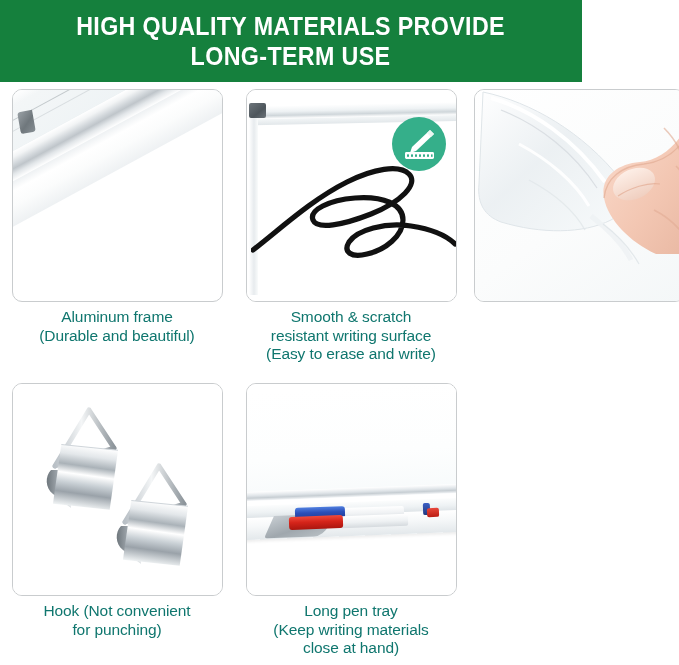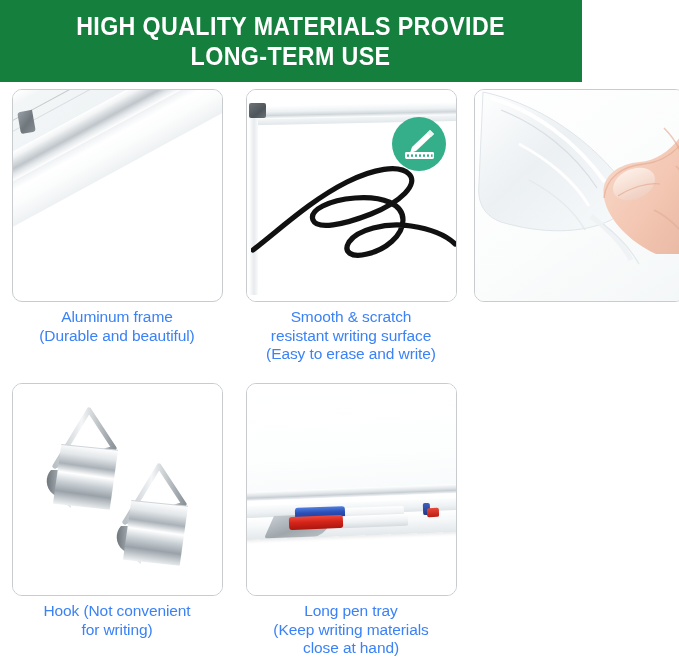--- a/index.html
+++ b/index.html
@@ -82,21 +82,21 @@
     border: 1px solid #c9ccce;
     border-radius: 10px;
     background: #ffffff;
     overflow: hidden;
     box-sizing: border-box;
   }
 
   .caption {
     margin-top: 6px;
     text-align: center;
-    color: #3b82f6;
+    color: #0f766e;
     font-family: "Liberation Sans", sans-serif;
     font-size: 15.5px;
     line-height: 18.5px;
     font-weight: normal;
     white-space: pre-line;
     letter-spacing: -0.1px;
     width: 222px;
   }
 
   
@@ -646,21 +646,21 @@
           <g>
             <path d="M112 138 L146 82 L171 120" fill="none" stroke="url(#wire)" stroke-width="5" stroke-linecap="round" stroke-linejoin="round"></path>
             <path d="M112 138 L171 120" fill="none" stroke="url(#wire)" stroke-width="4.5" stroke-linecap="round"></path>
             <path d="M108 142 C 102 148, 102 160, 110 166 L128 180 L128 142 Z" fill="url(#chromeEdge)"></path>
             <path d="M114 120 L171 118 L171 178 L114 180 Z" fill="url(#chrome)" transform="rotate(8 142 149)"></path>
             <path d="M114 120 L171 118" fill="none" stroke="#cfd5da" stroke-width="1" transform="rotate(8 142 149)"></path>
           </g>
         </svg>
       </div>
       <div class="caption">Hook (Not convenient
-for writing)</div>
+for punching)</div>
     </div>
 
     <div class="cell">
       <div class="photo p6">
         <div class="pbg"></div>
         <div class="board"></div>
         <div class="board-edge"></div>
         <div class="tray-top"></div>
         <div class="tray-body"></div>
         <div class="tray-lip"></div>

